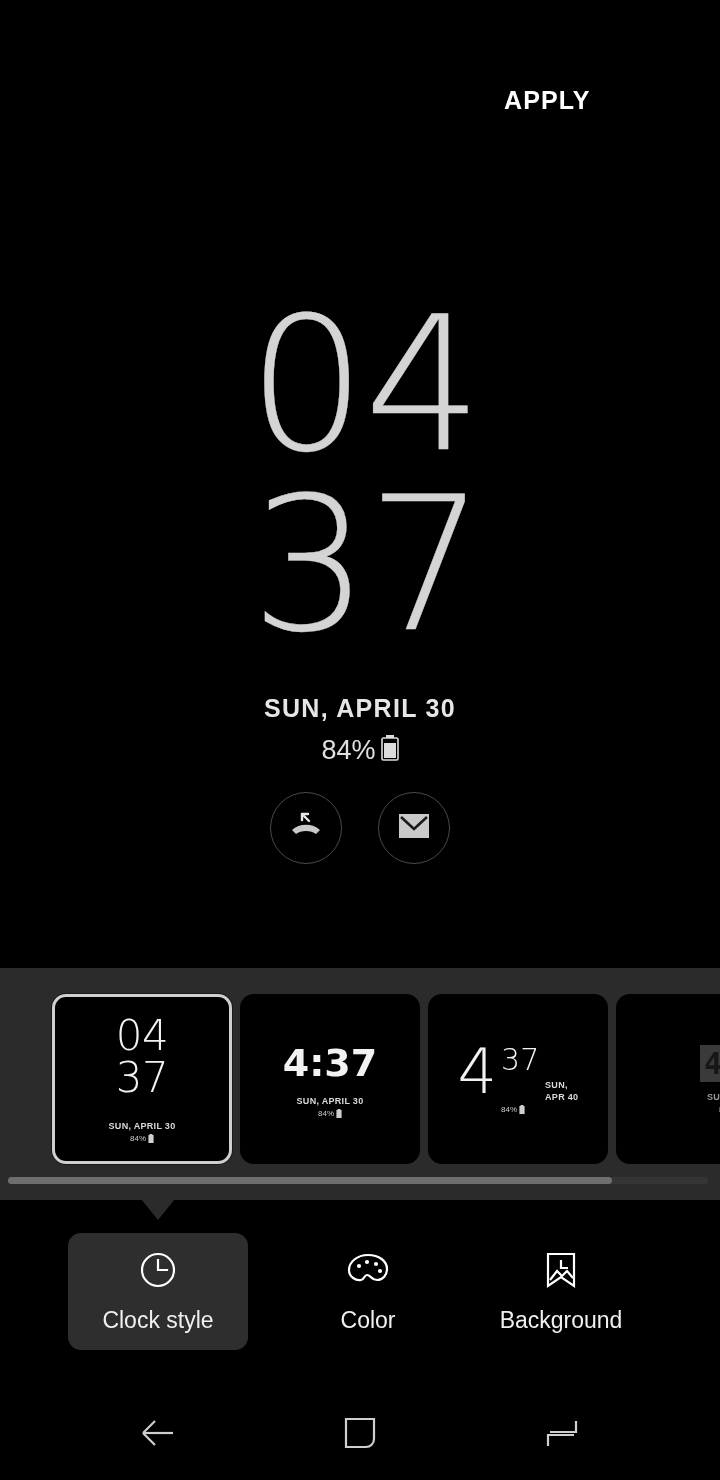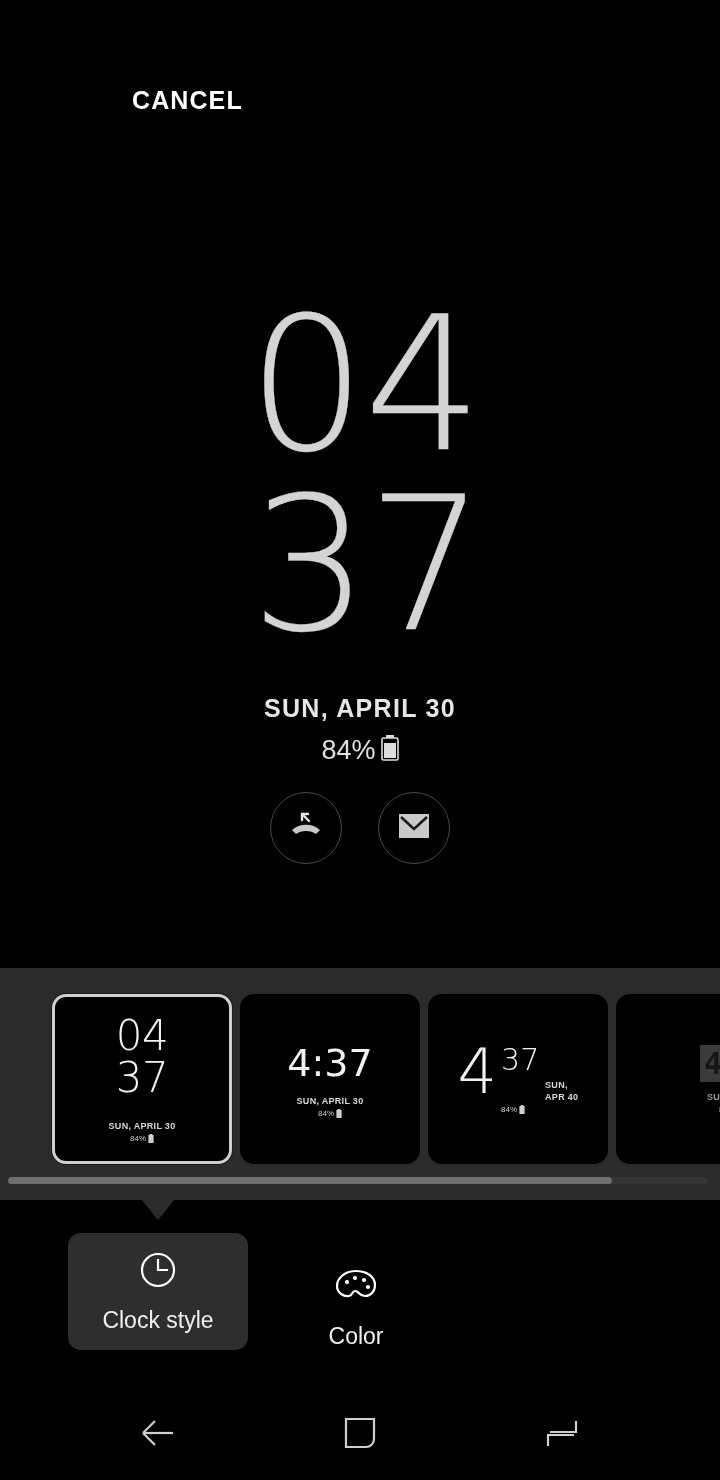--- a/index.html
+++ b/index.html
@@ -92,21 +92,21 @@
   .t-inner { position:absolute; inset:0; display:flex; flex-direction:column;
              align-items:center; justify-content:center; }
 
   
   .t1-time { font-size:42px; font-weight:100; color:#f2f2f2; line-height:1.0;
              font-family:"DejaVu Sans", sans-serif; letter-spacing:-0.5px; }
   .t1-date { font-size:9px; font-weight:bold; color:#dadada; margin-top:22px; letter-spacing:0.3px;}
   .t1-batt { font-size:8px; color:#cfcfcf; margin-top:3px; display:flex; align-items:center; gap:2px;}
 
   
-  .t2-time { font-size:38px; font-weight:400; color:#f2f2f2;
+  .t2-time { font-size:38px; font-weight:700; color:#f2f2f2;
              font-family:"DejaVu Sans", sans-serif; }
   .t2-date { font-size:9px; font-weight:bold; color:#dadada; margin-top:11px; letter-spacing:0.3px;}
   .t2-batt { font-size:8px; color:#cfcfcf; margin-top:3px; display:flex; align-items:center; gap:2px;}
 
   
   .t3-row { display:flex; align-items:flex-start; gap:4px; }
   .t3-hour { font-size:62px; font-weight:100; color:#f2f2f2; line-height:0.9;
              font-family:"DejaVu Sans", sans-serif; }
   .t3-side { display:flex; flex-direction:column; align-items:flex-start; padding-top:2px;}
   .t3-min  { font-size:30px; font-weight:100; color:#f2f2f2; line-height:0.95;
@@ -147,21 +147,21 @@
     display:flex;
   }
   .tab {
     position:absolute; top:33px;
     width:180px; height:117px;
     display:flex; flex-direction:column; align-items:center; justify-content:center;
     border-radius:13px; cursor:pointer; gap:13px;
   }
   .tab.active { background:#2e2e2e; }
   .tab-1 { left:68px; }
-  .tab-2 { left:266px;justify-content:flex-end; }
+  .tab-2 { left:278px; }
   .tab-3 { left:471px; }
   .tab-label { font-size:23px; color:#f0f0f0; }
 
   
   .navbar {
     position:absolute; bottom:0; left:0; width:720px; height:90px;
   }
   .nav-btn {
     position:absolute; top:0; width:150px; height:90px;
     display:flex; align-items:center; justify-content:center; cursor:pointer;
@@ -169,21 +169,21 @@
   .nav-back   { left:82px; }
   .nav-home   { left:285px; }
   .nav-recent { left:487px; }
 </style>
 </head>
 <body>
 
 <div id="screen">
 
   <div class="header">
-    <button class="hdr-btn hdr-cancel">CANCEL</button>
+    <button class="hdr-btn hdr-apply">APPLY</button>
   </div>
 
   <div class="preview">
 
     <div class="clock-wrap">
       <div class="clock-line clock-hour">04</div>
       <div class="clock-line clock-min">37</div>
     </div>
 
     <div class="date-text">SUN, APRIL 30</div>
@@ -308,20 +308,30 @@
                    C25 25, 25 30, 31 30 C37 30, 41 25, 41 19 C41 11, 33 5, 22 5 Z" fill="none" stroke="#ffffff" stroke-width="2.2"></path>
           <circle cx="13" cy="16" r="2.1" fill="#ffffff"></circle>
           <circle cx="21" cy="12" r="2.1" fill="#ffffff"></circle>
           <circle cx="30" cy="14" r="2.1" fill="#ffffff"></circle>
           <circle cx="34" cy="21" r="2.1" fill="#ffffff"></circle>
         </svg>
       </span>
       <span class="tab-label">Color</span>
     </div>
 
+    <div class="tab tab-3">
+      <span>
+        <svg width="38" height="40" viewBox="0 0 38 40">
+          <path d="M6 4 L32 4 L32 36 L19 27 L6 36 Z" fill="none" stroke="#ffffff" stroke-width="2.2"></path>
+          <path d="M19 10 L19 18 L26 18" fill="none" stroke="#ffffff" stroke-width="2.2"></path>
+          <path d="M8 30 L15 21 L20 26 L25 21 L31 28" fill="none" stroke="#ffffff" stroke-width="2.2"></path>
+        </svg>
+      </span>
+      <span class="tab-label">Background</span>
+    </div>
   </div>
 
   <div class="navbar">
     <div class="nav-btn nav-back">
       <span>
         <svg width="44" height="40" viewBox="0 0 44 40">
           <path d="M38 20 L8 20" stroke="#cfcfcf" stroke-width="2.2" fill="none"></path>
           <path d="M8 20 L20 8" stroke="#cfcfcf" stroke-width="2.2" fill="none"></path>
           <path d="M8 20 L20 32" stroke="#cfcfcf" stroke-width="2.2" fill="none"></path>
         </svg>

